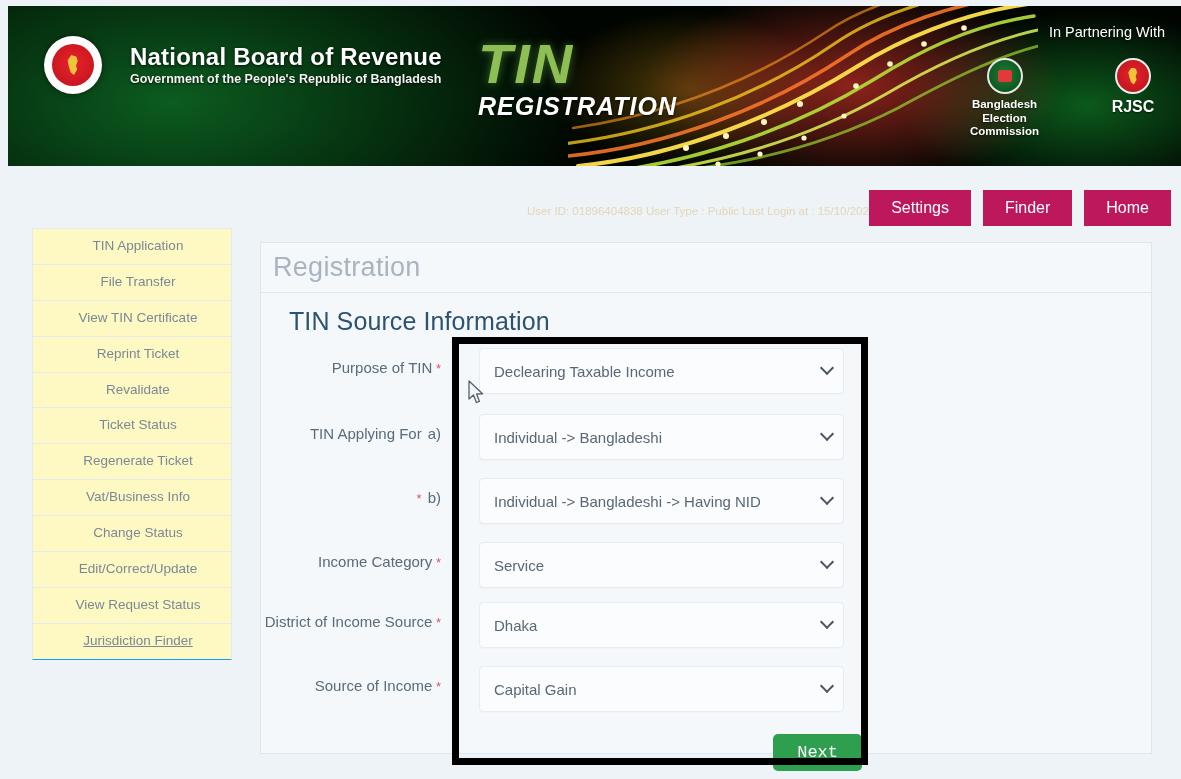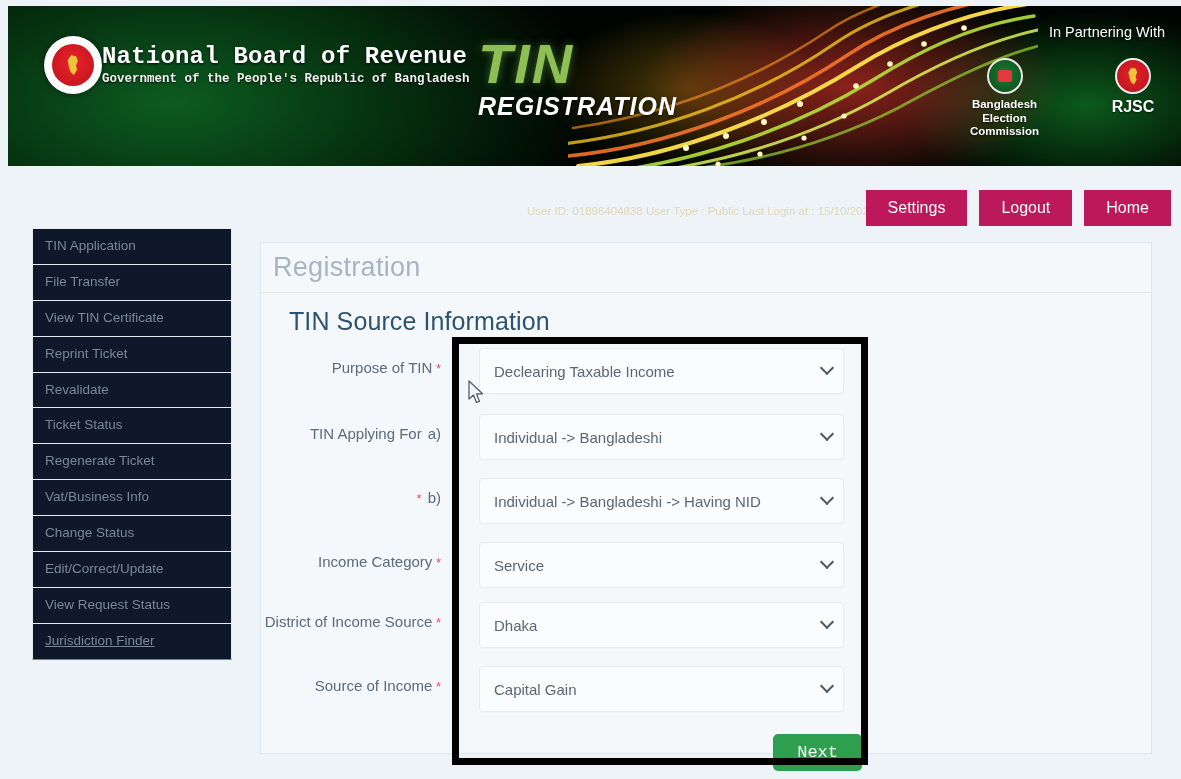--- a/index.html
+++ b/index.html
@@ -24,21 +24,21 @@
     position: absolute; inset: 0;
     background:
       radial-gradient(ellipse 300px 140px at 72% 50%, rgba(255,60,50,.55) 0%, rgba(180,20,20,0) 70%),
       radial-gradient(ellipse 260px 130px at 92% 62%, rgba(20,160,50,.55) 0%, rgba(10,90,30,0) 72%),
       radial-gradient(ellipse 200px 110px at 58% 52%, rgba(220,160,20,.35) 0%, rgba(200,140,10,0) 70%);
   }
   .fibers { position: absolute; left: 560px; top: -10px; width: 470px; height: 180px; }
 
   .logo-block {
     position: absolute; left: 36px; top: 30px;
-    display: flex; align-items: center; gap: 0; font-family: Liberation Mono, monospace;
+    display: flex; align-items: center; gap: 28px;
   }
   .emblem {
     width: 58px; height: 58px; border-radius: 50%;
     background: #fdfdfd;
     display: flex; align-items: center; justify-content: center;
     box-shadow: 0 0 6px rgba(0,0,0,.5);
   }
   .emblem-inner {
     width: 42px; height: 42px; border-radius: 50%;
     background: radial-gradient(circle at 50% 45%, #e8232c 0%, #c8161f 75%, #a31018 100%);
@@ -118,25 +118,25 @@
   .topbtn {
     background: #be185d; color: #ffffff;
     font-size: 16px; padding: 9px 22px;
     border: none; cursor: pointer; line-height: 1.15;
     font-family: "Liberation Sans", sans-serif;
   }
 
   
   .sidebar { position: absolute; left: 32px; top: 228px; width: 200px; }
   .side-item {
-    background: #0f172a; border: 1px solid #e4eaf0;
+    background: #fef9c3; border: 1px solid #e4eaf0;
     border-bottom: none;
     padding: 9px 0 9px 12px;
     font-size: 13.5px; color: #7a8897;
-    cursor: pointer; line-height: 1.25;
+    cursor: pointer; line-height: 1.25; text-align: center;
   }
   .side-item:last-child { border-bottom: 1px solid #0ea5e9; text-decoration: underline; }
 
   
   .panel {
     position: absolute; left: 260px; top: 242px;
     width: 892px; height: 512px;
     background: #f4f8fb; border: 1px solid #dfe7ee;
   }
   .panel-head {
@@ -260,21 +260,21 @@
             <div class="map"></div>
           </div>
         <div class="p-text p-text-rjsc">RJSC</div>
       </div>
     </div>
   </div>
 
   <div class="userinfo">User ID: 01896404838  User Type : Public  Last Login at : 15/10/2024 00:08:57</div>
   <div class="topbtns">
     <button class="topbtn">Settings</button>
-    <button class="topbtn">Logout</button>
+    <button class="topbtn">Finder</button>
     <button class="topbtn">Home</button>
   </div>
 
   <div class="sidebar" id="sidebar">
       <div class="side-item">TIN Application</div>
       <div class="side-item">File Transfer</div>
       <div class="side-item">View TIN Certificate</div>
       <div class="side-item">Reprint Ticket</div>
       <div class="side-item">Revalidate</div>
       <div class="side-item">Ticket Status</div>

